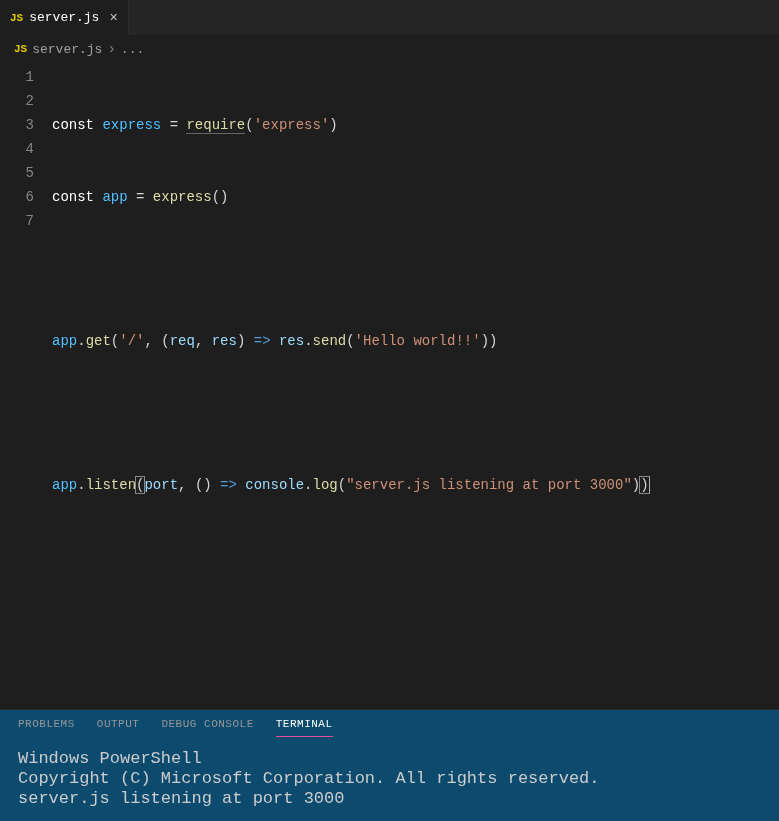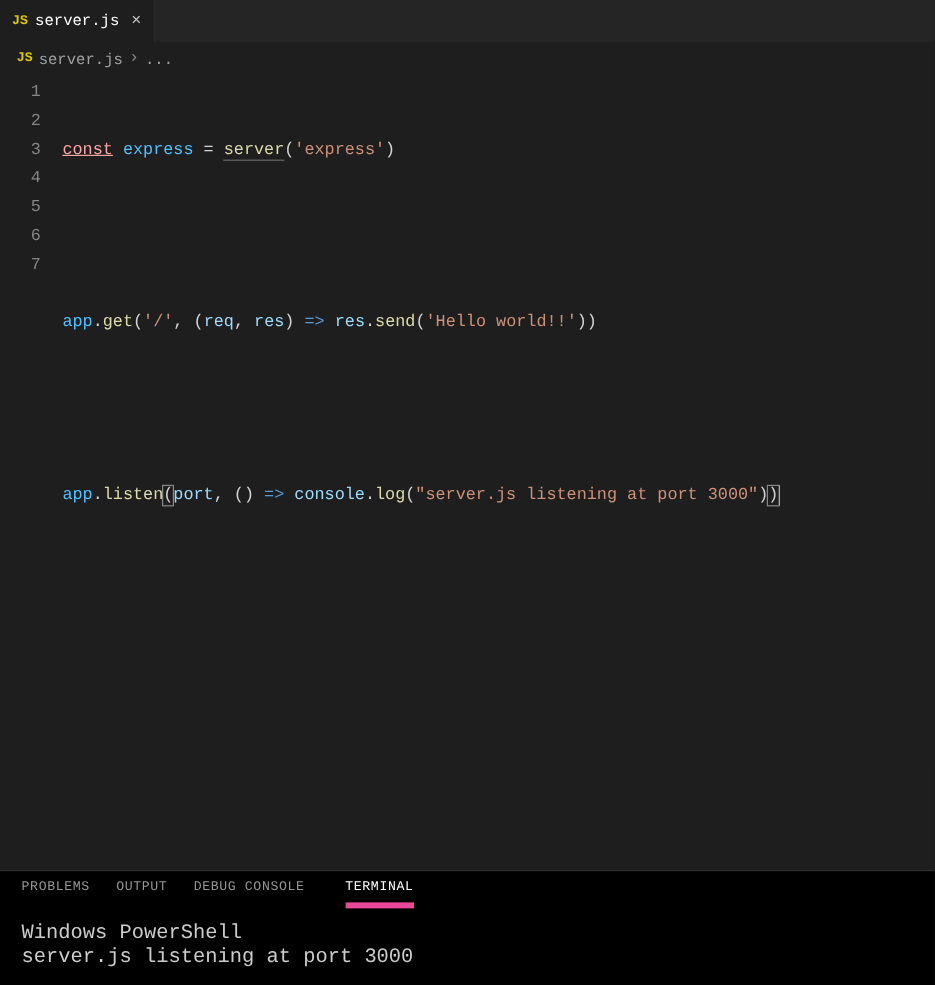--- a/index.html
+++ b/index.html
@@ -78,51 +78,50 @@
     .gutter div {
       height: 24px;
     }
     .code {
       flex: 1;
       white-space: pre;
     }
     .code div {
       height: 24px;
     }
-    .tok-keyword { color: #fca5a5; text-decoration: underline; }
+    .tok-keyword { color: #ffffff; }
     .tok-const { color: #4fc1ff; }
     .tok-var { color: #9cdcfe; }
     .tok-func { color: #dcdcaa; }
     .tok-string { color: #ce9178; }
     .tok-number { color: #b5cea8; }
     .tok-punct { color: #d4d4d4; }
     .tok-arrow { color: #569cd6; }
     .underline { border-bottom: 1px solid #666; }
     .panel {
       border-top: 1px solid #2d2d2d;
-      background: #000000;
+      background: #0c4a6e;
       display: flex;
       flex-direction: column;
     }
     .panel-tabs {
       display: flex;
       padding: 8px 18px 0 18px;
       gap: 22px;
       font-size: 11px;
       letter-spacing: 0.5px;
     }
     .panel-tab {
       color: #969696;
       padding-bottom: 6px;
       cursor: pointer;
     }
     .panel-tab.active {
       color: #ffffff;
-      border-bottom: 5px solid #ec4899;
-      margin-left: 12px;
+      border-bottom: 1px solid #ec4899;
     }
     .terminal {
       padding: 12px 18px;
       font-size: 17px;
       line-height: 20px;
       color: #cccccc;
     }
     .terminal-line {
       white-space: pre-wrap;
     }
@@ -157,34 +156,36 @@
   <div class="gutter">
     <div>1</div>
     <div>2</div>
     <div>3</div>
     <div>4</div>
     <div>5</div>
     <div>6</div>
     <div>7</div>
   </div>
   <div class="code">
-    <div><span class="tok-keyword">const</span> <span class="tok-const">express</span><span class="tok-punct"> = </span><span class="tok-func underline">server</span><span class="tok-punct">(</span><span class="tok-string">'express'</span><span class="tok-punct">)</span></div>
+    <div><span class="tok-keyword">const</span> <span class="tok-const">express</span><span class="tok-punct"> = </span><span class="tok-func underline">require</span><span class="tok-punct">(</span><span class="tok-string">'express'</span><span class="tok-punct">)</span></div>
+    <div><span class="tok-keyword">const</span> <span class="tok-const">app</span><span class="tok-punct"> = </span><span class="tok-func">express</span><span class="tok-punct">()</span></div>
     <div> </div>
     <div><span class="tok-const">app</span><span class="tok-punct">.</span><span class="tok-func">get</span><span class="tok-punct">(</span><span class="tok-string">'/'</span><span class="tok-punct">, </span><span class="tok-punct">(</span><span class="tok-var">req</span><span class="tok-punct">, </span><span class="tok-var">res</span><span class="tok-punct">)</span><span class="tok-arrow"> =&gt; </span><span class="tok-var">res</span><span class="tok-punct">.</span><span class="tok-func">send</span><span class="tok-punct">(</span><span class="tok-string">'Hello world!!'</span><span class="tok-punct">)</span><span class="tok-punct">)</span></div>
     <div> </div>
     <div><span class="tok-const">app</span><span class="tok-punct">.</span><span class="tok-func">listen</span><span class="tok-punct bracket-hl">(</span><span class="tok-var">port</span><span class="tok-punct">, </span><span class="tok-punct">()</span><span class="tok-arrow"> =&gt; </span><span class="tok-var">console</span><span class="tok-punct">.</span><span class="tok-func">log</span><span class="tok-punct">(</span><span class="tok-string">"server.js listening at port 3000"</span><span class="tok-punct">)</span><span class="tok-punct bracket-hl">)</span><span class="cursor"></span></div>
   </div>
 </div>
 
 <div class="panel">
   <div class="panel-tabs">
     <div class="panel-tab">PROBLEMS</div>
     <div class="panel-tab">OUTPUT</div>
     <div class="panel-tab">DEBUG CONSOLE</div>
     <div class="panel-tab active">TERMINAL</div>
   </div>
   <div class="terminal">
     <div class="terminal-line">Windows PowerShell</div>
+    <div class="terminal-line">Copyright (C) Microsoft Corporation. All rights reserved.</div>
     <div class="terminal-line"></div>
     <div class="terminal-line"></div>
     <div class="terminal-line">server.js listening at port 3000</div>
   </div>
 </div>
 
 </body></html>

